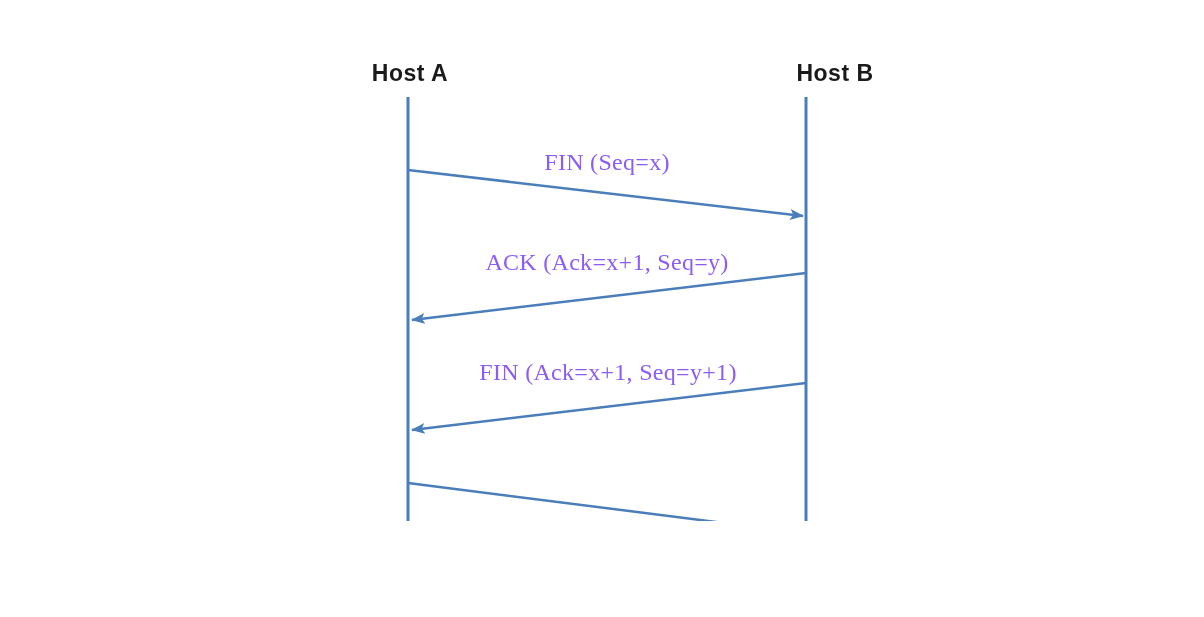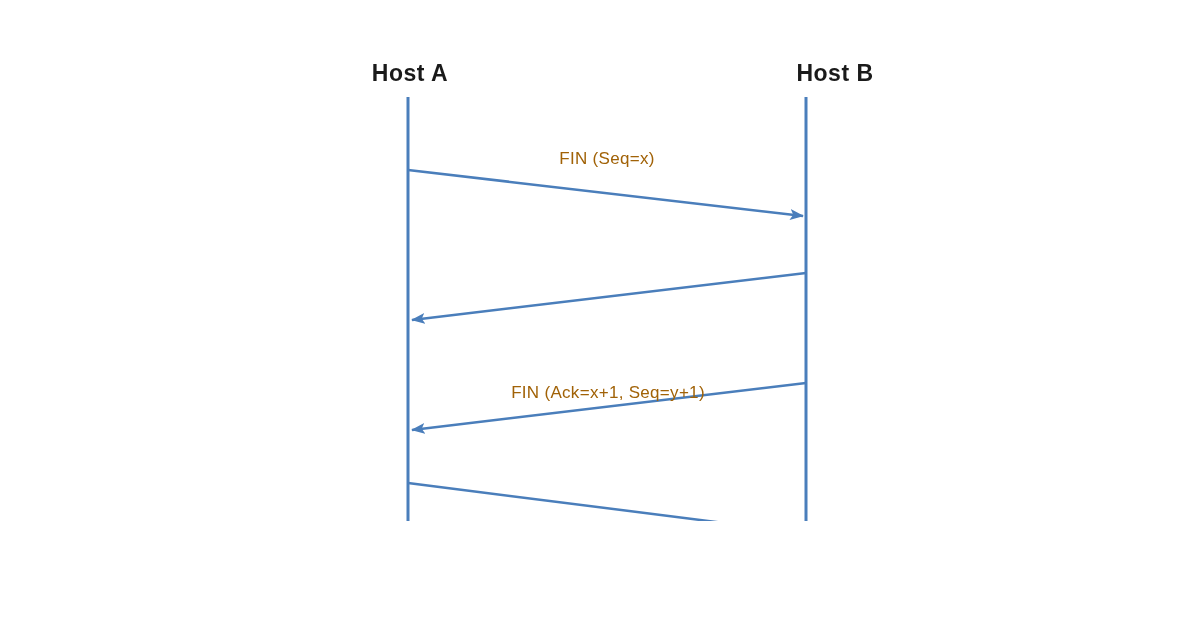--- a/index.html
+++ b/index.html
@@ -27,25 +27,26 @@
     transform: translateX(-50%);
     font-size: 23px;
     font-weight: bold;
     color: #1a1a1a;
     letter-spacing: 0.5px;
     white-space: nowrap;
   }
   .msg-label {
     position: absolute;
     transform: translateX(-50%);
-    font-size: 17px;
+    font-size: 24px;
     font-weight: 400;
-    color: #a16207;
+    color: #8b5cf6;
     letter-spacing: 0.3px;
     white-space: nowrap;
+    font-family: Liberation Serif, serif;
   }
 </style>
 </head>
 <body>
 
 <div class="canvas">
 
   <svg class="diagram-svg" viewBox="0 0 1204 617" xmlns="http://www.w3.org/2000/svg" aria-hidden="true">
     <defs>
       <marker id="arrowhead" markerUnits="userSpaceOnUse" markerWidth="18" markerHeight="14" refX="13" refY="5.5" orient="auto">
@@ -59,15 +60,16 @@
     <line x1="408" y1="170" x2="803" y2="216" stroke="#4a7ebb" stroke-width="2.5" marker-end="url(#arrowhead)"></line>
     <line x1="806" y1="273" x2="412" y2="320" stroke="#4a7ebb" stroke-width="2.5" marker-end="url(#arrowhead)"></line>
     <line x1="806" y1="383" x2="412" y2="430" stroke="#4a7ebb" stroke-width="2.5" marker-end="url(#arrowhead)"></line>
     <line x1="408" y1="483" x2="803" y2="533" stroke="#4a7ebb" stroke-width="2.5" marker-end="url(#arrowhead)"></line>
   </svg>
 
   <div class="host-label" style="left:410px; top:60px;">Host A</div>
   <div class="host-label" style="left:808px; top:60px;margin-left:27px;">Host B</div>
 
   <div class="msg-label" style="left:607px; top:149px;">FIN (Seq=x)</div>
-  <div class="msg-label" style="left:608px; top:359px;margin-top:24px;">FIN (Ack=x+1, Seq=y+1)</div>
+  <div class="msg-label" style="left:607px; top:249px;">ACK (Ack=x+1, Seq=y)</div>
+  <div class="msg-label" style="left:608px; top:359px;">FIN (Ack=x+1, Seq=y+1)</div>
 
 </div>
 
 </body></html>

